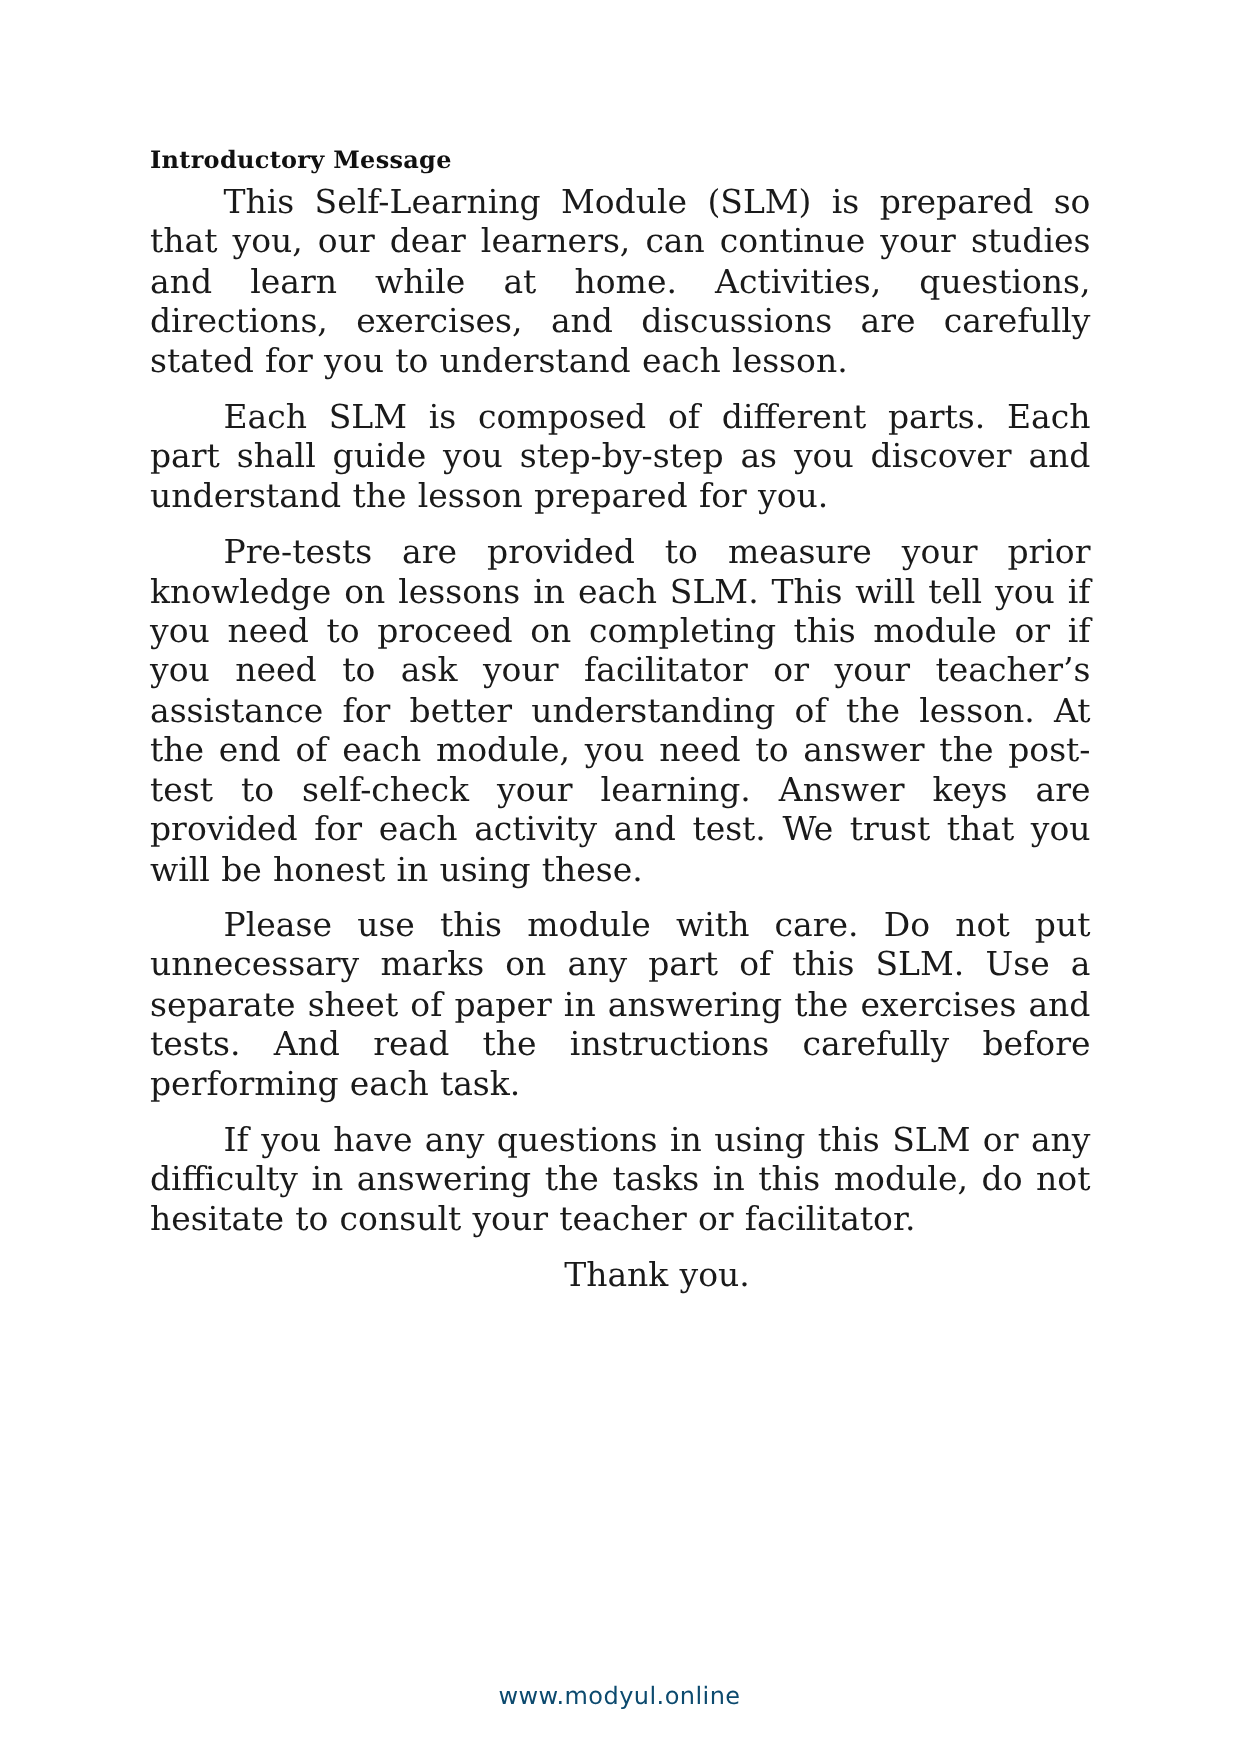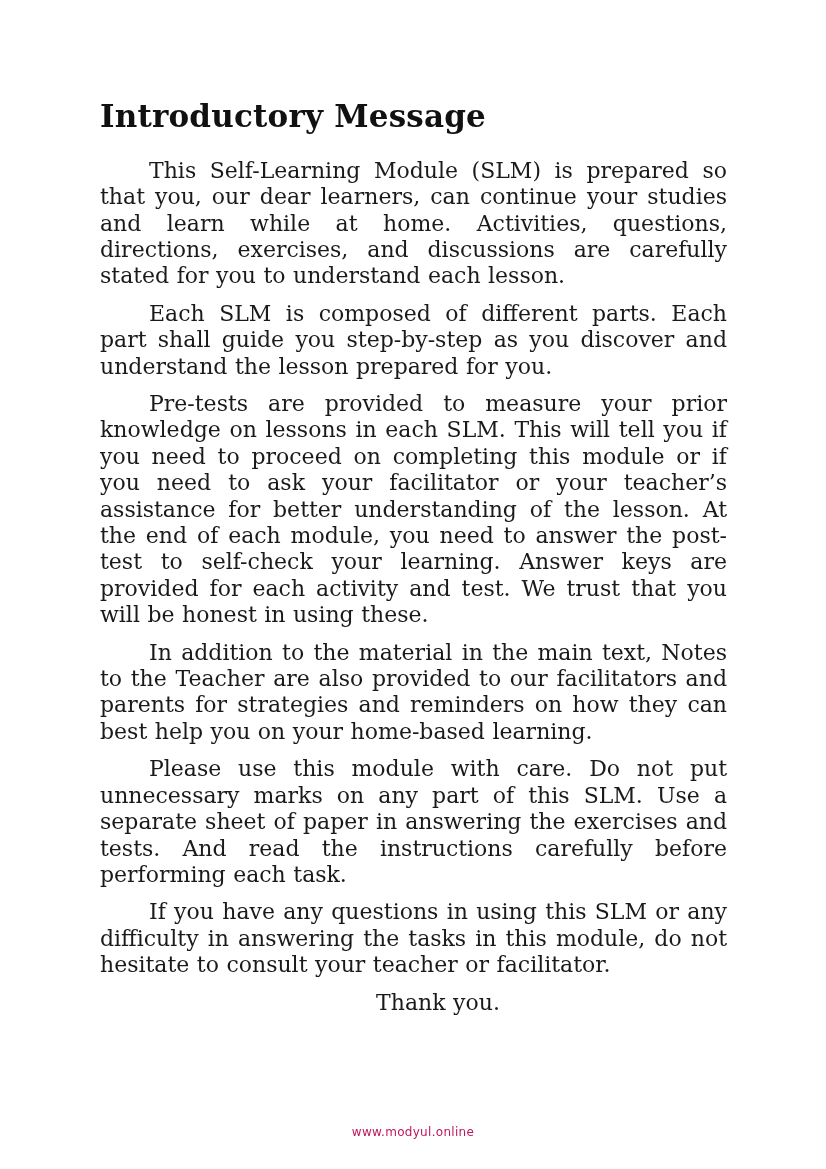--- a/index.html
+++ b/index.html
@@ -18,23 +18,23 @@
   }
   .content {
     position: absolute;
     top: 97px;
     left: 100px;
     width: 627px;
   }
   .doc-title {
     font-family: "DejaVu Serif", "Liberation Serif", serif;
     font-weight: bold;
-    font-size: 31px;
+    font-size: 16px;
     line-height: 1.25;
-    margin: 0 0 22px 0;
+    margin: 0 0 6px 0;
     color: #111111;
     letter-spacing: 0.2px;
   }
   .doc-paragraph {
     font-size: 22px;
     line-height: 26.4px;
     text-align: justify;
     text-indent: 49px;
     margin: 0 0 11px 0;
     word-spacing: 0.5px;
@@ -44,40 +44,39 @@
   }
   .footer {
     position: absolute;
     top: 1121px;
     left: 0;
     width: 100%;
     text-align: center;
   }
   .watermark {
     font-family: "DejaVu Sans", "Liberation Sans", sans-serif;
-    font-size: 12px;
-    color: #be185d;
+    font-size: 16px;
+    color: #0c4a6e;
     letter-spacing: 0.3px;
     text-align: right;
   }
 </style>
 </head>
 <body>
 
 <div class="page">
   <div class="content">
     <h1 class="doc-title">Introductory Message</h1>
 
     <p class="doc-paragraph">This Self-Learning Module (SLM) is prepared so that you, our dear learners, can continue your studies and learn while at home. Activities, questions, directions, exercises, and discussions are carefully stated for you to understand each lesson.</p>
 
     <p class="doc-paragraph">Each SLM is composed of different parts.  Each part shall guide you step-by-step as you discover and understand the lesson prepared for you.</p>
 
     <p class="doc-paragraph">Pre-tests are provided to measure your prior knowledge on lessons in each SLM. This will tell you if you need to proceed on completing this module or if you need to ask your facilitator or your teacher’s assistance for better understanding of the lesson. At the end of each module, you need to answer the post-test to self-check your learning. Answer keys are provided for each activity and test. We trust that you will be honest in using these.</p>
 
-    <p class="doc-paragraph">In addition to the material in the main text, Notes to the Teacher are also provided to our facilitators and parents for strategies and reminders on how they can best help you on your home-based learning.</p>
 
     <p class="doc-paragraph">Please use this module with care. Do not put unnecessary marks on any part of this SLM. Use a separate sheet of paper in answering the exercises and tests.  And read the instructions carefully before performing each task.</p>
 
     <p class="doc-paragraph">If you have any questions in using this SLM or any difficulty in answering the tasks in this module, do not hesitate to consult your teacher or facilitator.</p>
 
     <p class="doc-paragraph last">Thank you.</p>
   </div>
 
   <div class="footer">
     <span class="watermark">www.modyul.online</span>

